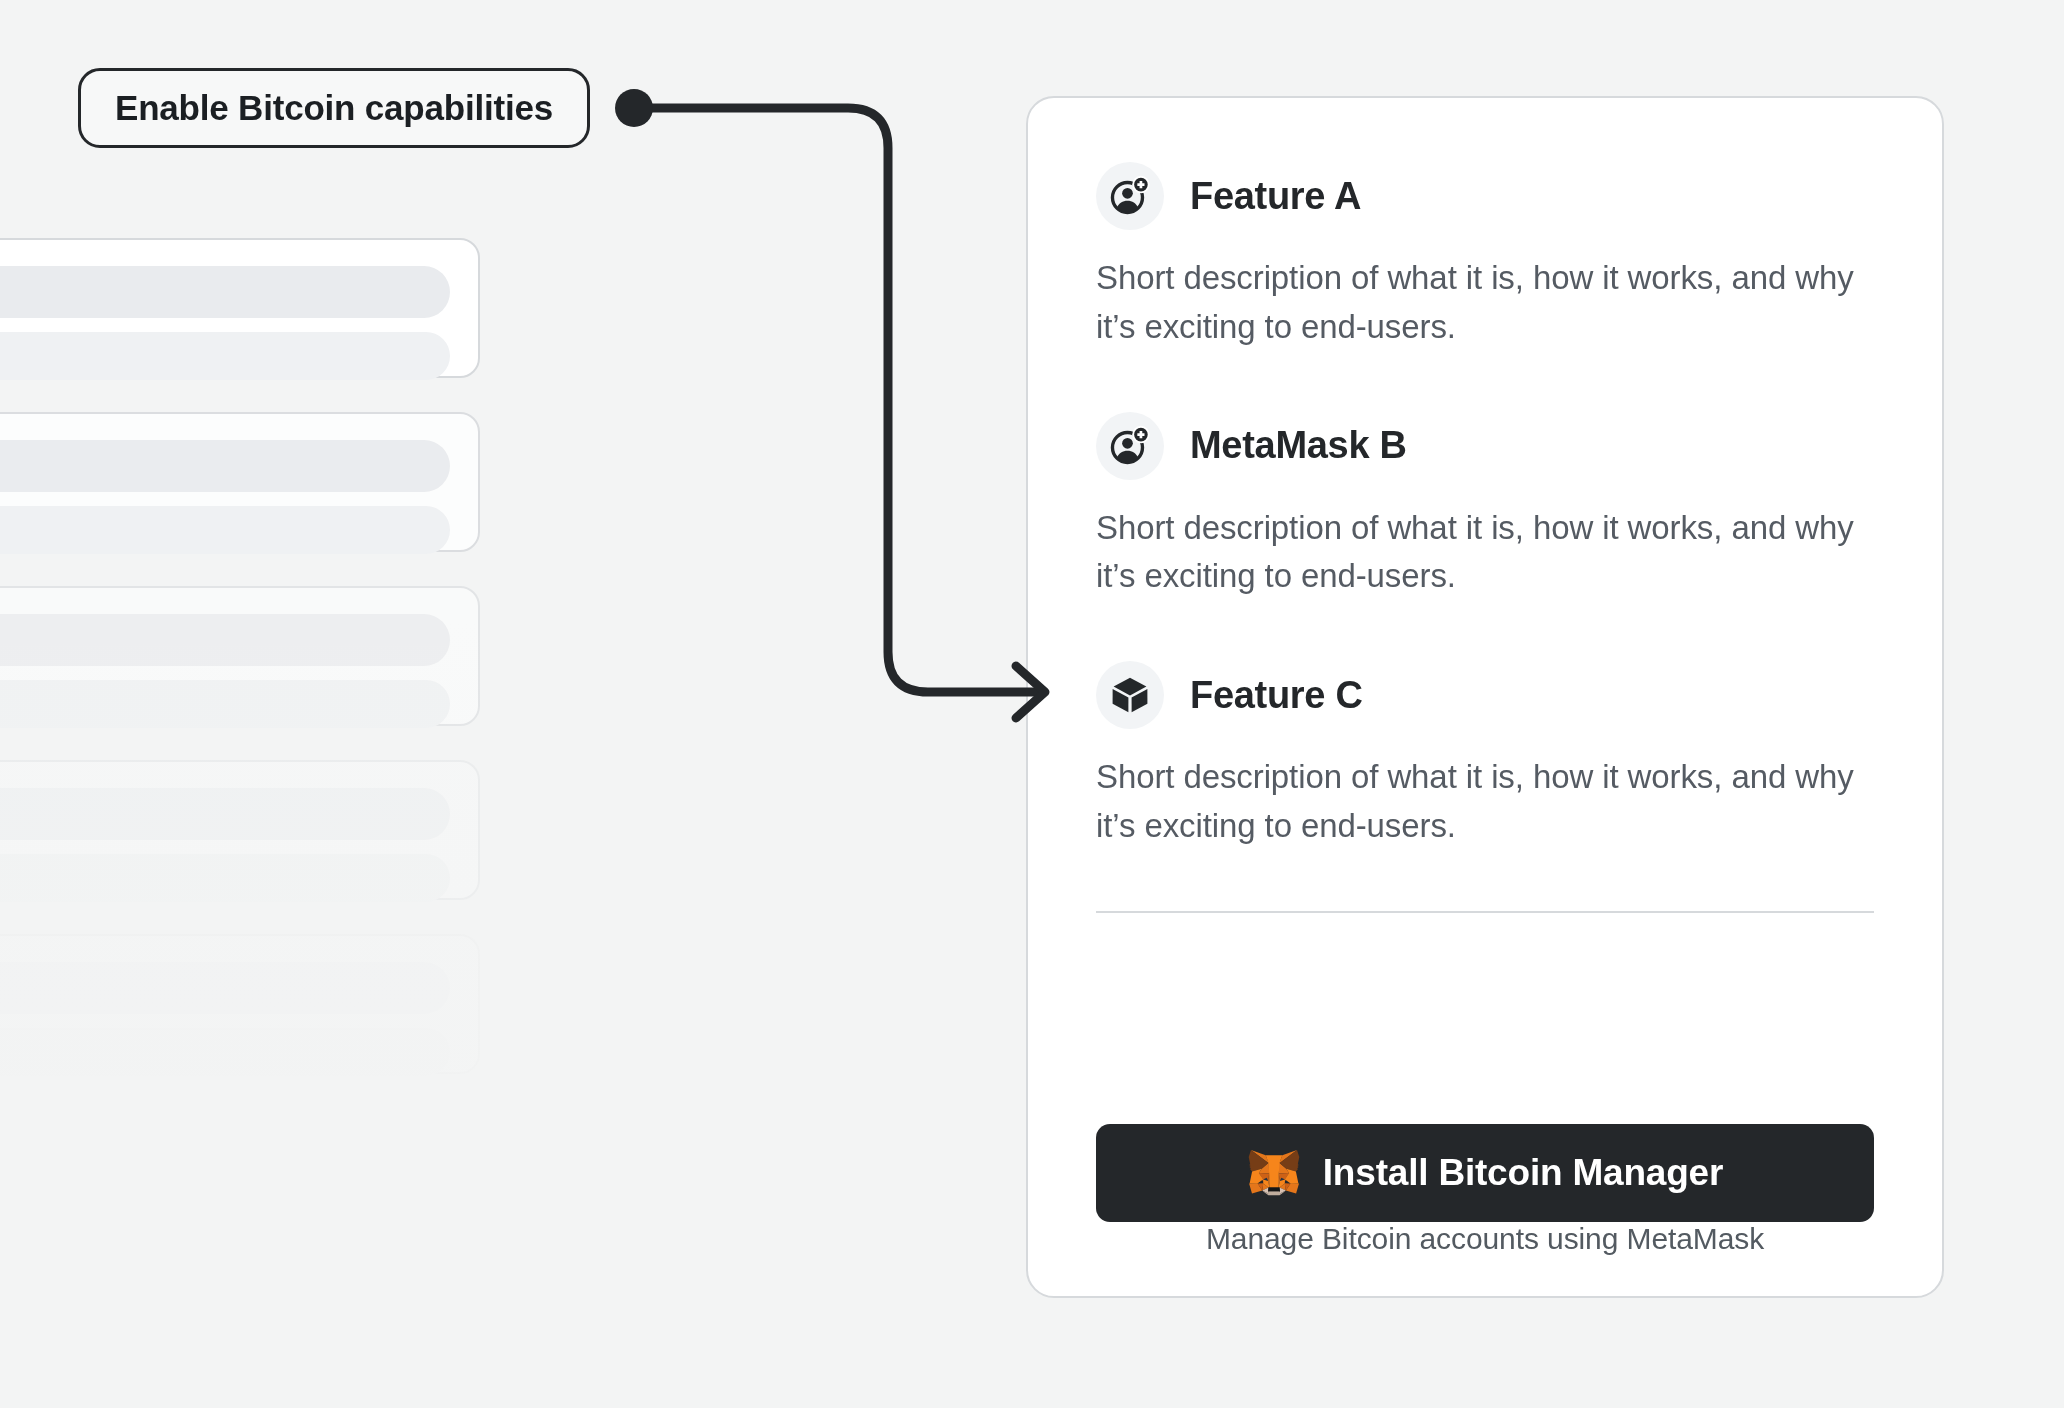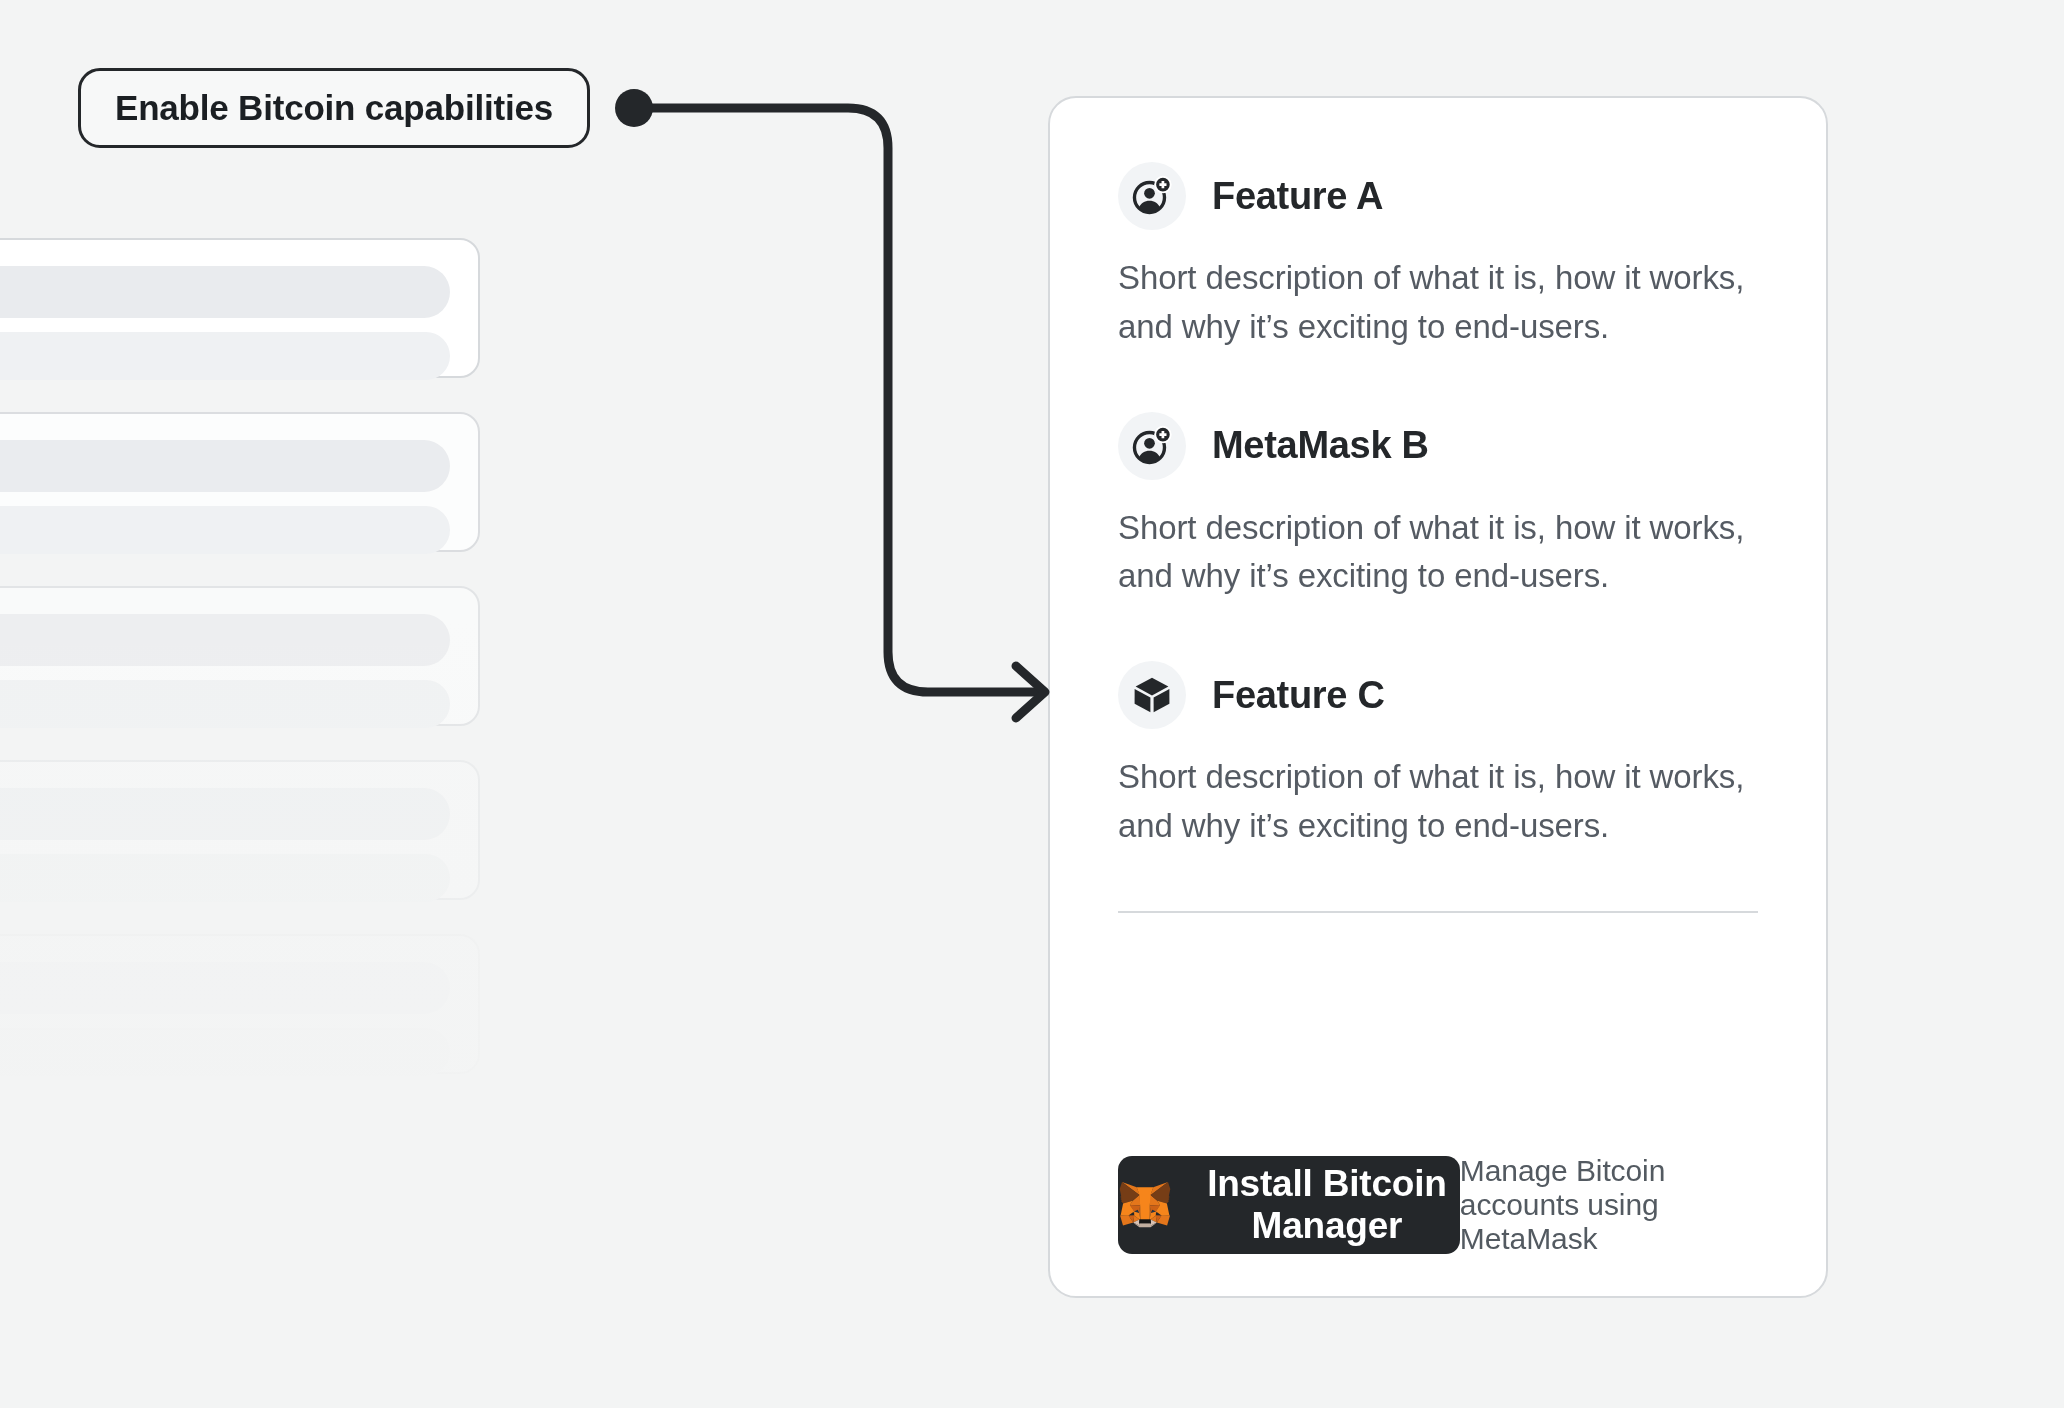--- a/index.html
+++ b/index.html
@@ -99,23 +99,23 @@
     top: 0;
     width: 2064px;
     height: 1408px;
     pointer-events: none;
     z-index: 5;
   }
 
   
   #feature-card {
     position: absolute;
-    left: 1048px;
+    left: 1026px;
     top: 96px;
-    width: 780px;
+    width: 918px;
     height: 1202px;
     box-sizing: border-box;
     background: #ffffff;
     border: 2px solid #d6d9dc;
     border-radius: 28px;
     z-index: 4;
     display: flex;
     flex-direction: column;
   }
   #feature-list {
@@ -157,21 +157,21 @@
 
   #card-divider {
     height: 2px;
     background: #d6d9dc;
     margin-top: 52px;
   }
 
   #card-footer {
     padding: 44px 68px 40px 68px;
     display: flex;
-    flex-direction: row;
+    flex-direction: column;
     align-items: center;
   }
   #install-button {
     width: 100%;
     height: 98px;
     box-sizing: border-box;
     background: #24272a;
     border: none;
     border-radius: 14px;
     display: flex;

